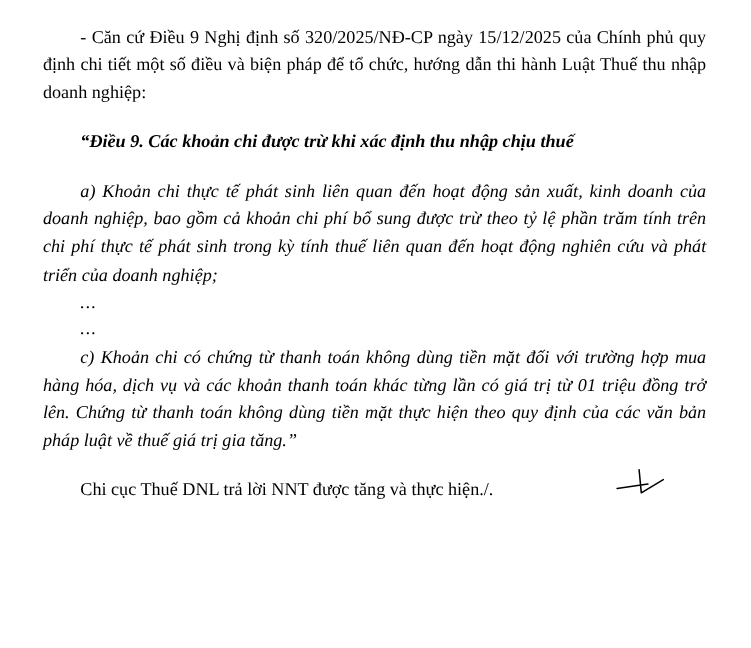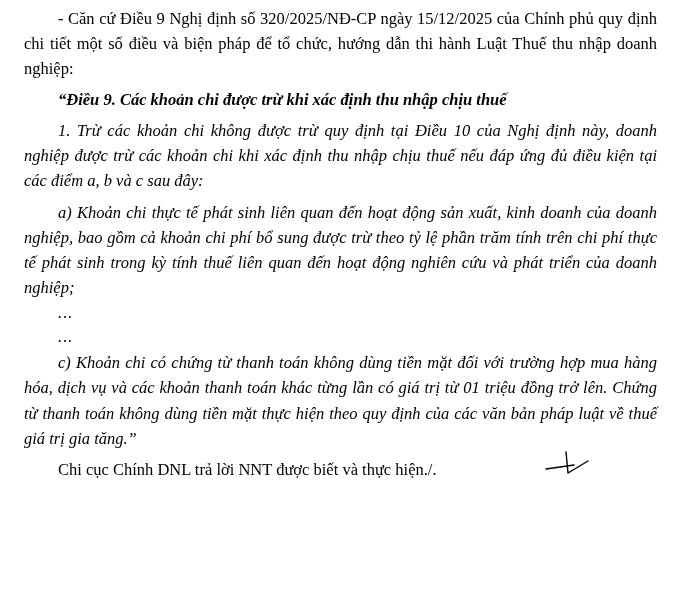--- a/index.html
+++ b/index.html
@@ -11,21 +11,21 @@
     width: 683px;
     height: 589px;
     overflow: hidden;
     font-family: "Liberation Serif", serif;
     color: #000000;
   }
   .page {
     position: relative;
     width: 683px;
     height: 589px;
-    padding: 0;
+    padding: 15px;
     box-sizing: border-box;
   }
   .doc-body {
     padding: 6px 26px 0 24px;
     box-sizing: border-box;
   }
   p {
     margin: 0 0 0 0;
     text-align: justify;
     font-size: 16.5px;
@@ -41,21 +41,21 @@
   .italic {
     font-style: italic;
   }
   .bold {
     font-weight: bold;
   }
   .gap-sm {
     margin-top: 2px;
   }
   .gap-md {
-    margin-top: 6px;
+    margin-top: 20px;
   }
   .ellipsis-line {
     text-indent: 34px;
     font-style: italic;
     font-size: 16.5px;
     line-height: 1.35;
     letter-spacing: 1px;
   }
   .sign-wrap {
     position: relative;
@@ -72,33 +72,32 @@
 </head>
 <body>
 
 <div class="page">
   <div class="doc-body">
 
     <p class="indent-dash">- Căn cứ Điều 9 Nghị định số 320/2025/NĐ-CP ngày 15/12/2025 của Chính phủ quy định chi tiết một số điều và biện pháp để tổ chức, hướng dẫn thi hành Luật Thuế thu nhập doanh nghiệp:</p>
 
     <p class="indent bold italic gap-md">“Điều 9. Các khoản chi được trừ khi xác định thu nhập chịu thuế</p>
 
-    <p class="indent italic gap-md">1. Trừ các khoản chi không được trừ quy định tại Điều 10 của Nghị định này, doanh nghiệp được trừ các khoản chi khi xác định thu nhập chịu thuế nếu đáp ứng đủ điều kiện tại các điểm a, b và c sau đây:</p>
 
     <p class="indent italic gap-md">a) Khoản chi thực tế phát sinh liên quan đến hoạt động sản xuất, kinh doanh của doanh nghiệp, bao gồm cả khoản chi phí bổ sung được trừ theo tỷ lệ phần trăm tính trên chi phí thực tế phát sinh trong kỳ tính thuế liên quan đến hoạt động nghiên cứu và phát triển của doanh nghiệp;</p>
 
     <p class="ellipsis-line gap-sm">...</p>
 
 
     <p class="ellipsis-line gap-sm">...</p>
 
     <p class="indent italic gap-sm">c) Khoản chi có chứng từ thanh toán không dùng tiền mặt đối với trường hợp mua hàng hóa, dịch vụ và các khoản thanh toán khác từng lần có giá trị từ 01 triệu đồng trở lên. Chứng từ thanh toán không dùng tiền mặt thực hiện theo quy định của các văn bản pháp luật về thuế giá trị gia tăng.”</p>
 
 
     <div class="sign-wrap">
-      <p class="indent gap-md">Chi cục Chính DNL trả lời NNT được biết và thực hiện./.</p>
+      <p class="indent gap-md">Chi cục Thuế DNL trả lời NNT được tăng và thực hiện./.</p>
       <svg class="signature-mark" viewBox="0 0 60 26">
         <path d="M2 20 L30 16 M22 3 L24 24 M24 24 L44 12" stroke="#000" stroke-width="1.4" fill="none" stroke-linecap="round"></path>
       </svg>
     </div>
 
   </div>
 </div>
 
 </body></html>

